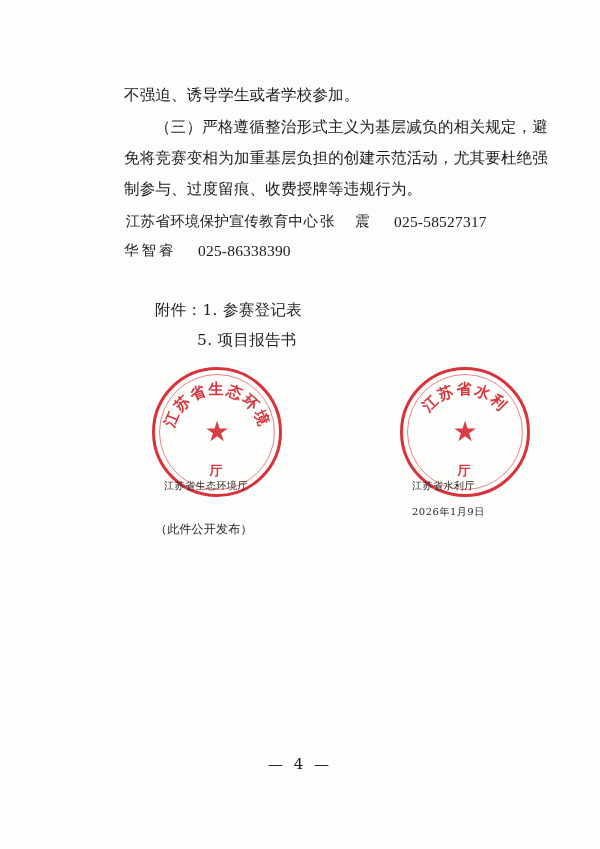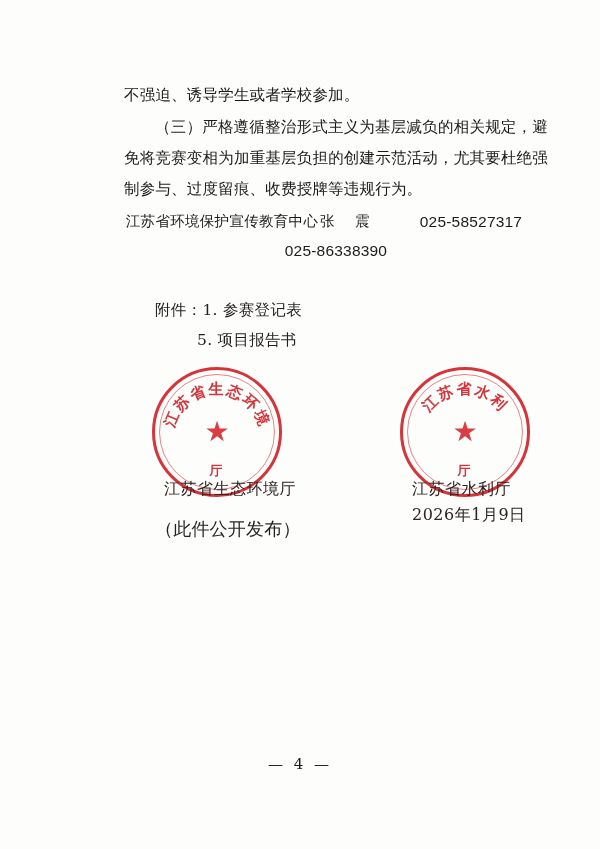--- a/index.html
+++ b/index.html
@@ -70,23 +70,22 @@
     text-align: center;
   }
   .contact-person {
     width: 74px;
     flex: 0 0 74px;
     letter-spacing: 3px;
   }
   .contact-phone {
     flex: 1;
     letter-spacing: 0.2px;
-    font-family: Liberation Sans, sans-serif;
+    font-family: Liberation Serif, serif;
     font-size: 15.5px;
-    text-align: center;
   }
 
   .attach-block {
     margin-top: 30px;
   }
   .attach-line {
     font-size: 15.5px;
     line-height: 30px;
     letter-spacing: 0.3px;
   }
@@ -140,32 +139,32 @@
     font-size: 15px;
     font-weight: bold;
     letter-spacing: 2px;
   }
   .seal-arc-bottom text {
     font-size: 13px;
   }
 
   .signature-line {
     position: absolute;
-    font-size: 16px;
+    font-size: 10px;
     color: #2a2422;
     font-family: "DejaVu Sans", "Liberation Sans", sans-serif;
     letter-spacing: 0.5px;
   }
   .sig-left { left: 40px; top: 118px; }
   .sig-right { left: 288px; top: 118px; }
   .sig-date { left: 288px; top: 144px; font-family: "DejaVu Serif", "Liberation Serif", serif; }
 
   .public-note {
     margin-top: 4px;
-    font-size: 18px;
+    font-size: 12px;
     line-height: 28px;
     text-indent: 31px;
     letter-spacing: 0.2px;
   }
 
   .page-number {
     position: absolute;
     left: 0;
     right: 0;
     top: 755px;
@@ -185,20 +184,21 @@
     <p class="para indent">（三）严格遵循整治形式主义为基层减负的相关规定，避免将竞赛变相为加重基层负担的创建示范活动，尤其要杜绝强制参与、过度留痕、收费授牌等违规行为。</p>
 
 
     <div class="contact-block">
       <div class="contact-row">
         <span class="contact-org">江苏省环境保护宣传教育中心</span>
         <span class="contact-person">张　震</span>
         <span class="contact-phone">025-58527317</span>
       </div>
       <div class="contact-row">
+        <span class="contact-person">华智睿</span>
         <span class="contact-phone">025-86338390</span>
       </div>
     </div>
 
     <div class="attach-block">
       <div class="attach-line first">附件：1. 参赛登记表</div>
       <div class="attach-line second">5. 项目报告书</div>
     </div>
 
     <div class="seal-area">

